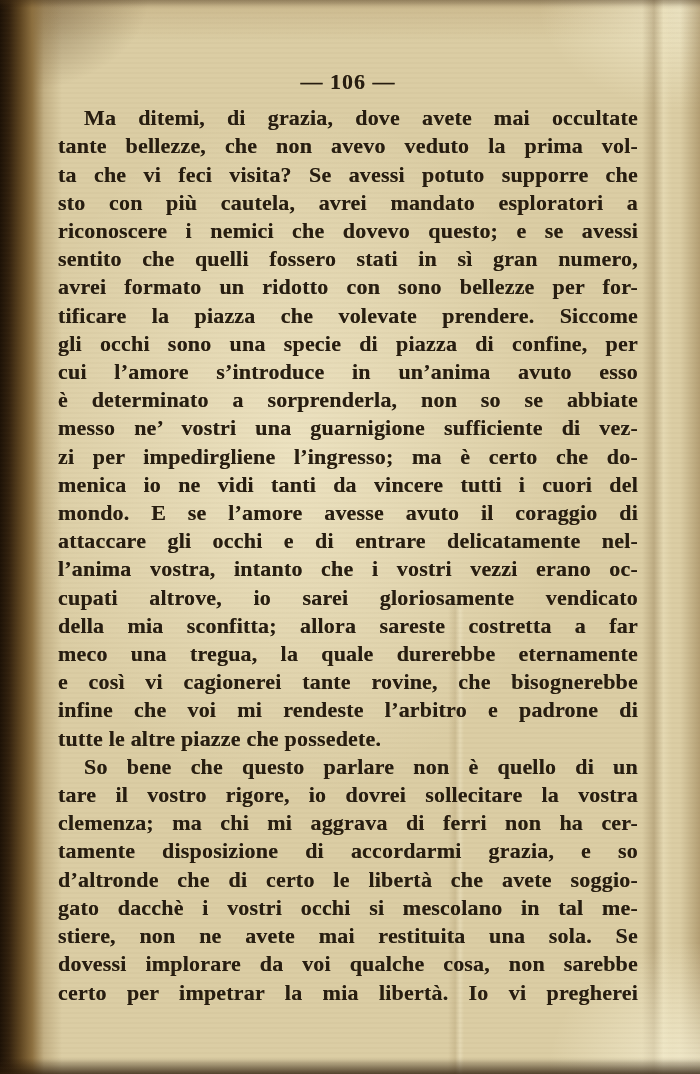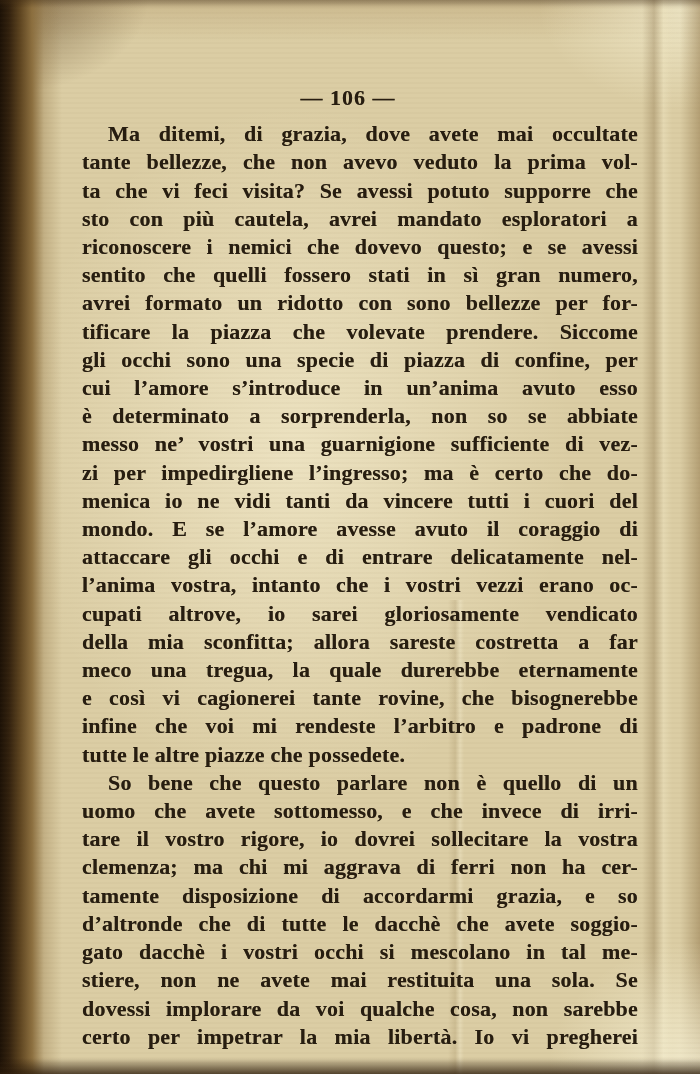--- a/index.html
+++ b/index.html
@@ -64,38 +64,37 @@
   }
   .texture {
     inset: 0;
     background: repeating-linear-gradient(0deg,
       rgba(120,98,58,0.035) 0 2px, rgba(0,0,0,0) 2px 5px);
   }
   .text-block {
     position: absolute;
     left: 58px;
     right: 62px;
-    top: 84px;
+    top: 68px;
     color: #271d10;
     font-size: 22px;
     font-weight: 700;
     line-height: 28.2px;
     letter-spacing: 0.2px;
     text-shadow: 0 0 0.4px rgba(39,29,16,0.55);
   }
   .page-number {
     text-align: center;
     letter-spacing: 1px;
     margin-bottom: 8px;
   }
   .line {
     text-align: justify;
     text-align-last: justify;
     white-space: normal;
-    margin-left: 24px;
   }
   .line.first { text-indent: 26px; }
   .line.end { text-align-last: left; }
 </style>
 </head>
 <body>
 
 <div class="scan">
   <div class="bg top-left-dark"></div>
   <div class="bg top-right-light"></div>
@@ -132,24 +131,23 @@
       <div class="line">cupati altrove, io sarei gloriosamente vendicato</div>
       <div class="line">della mia sconfitta; allora sareste costretta a far</div>
       <div class="line">meco una tregua, la quale durerebbe eternamente</div>
       <div class="line">e così vi cagionerei tante rovine, che bisognerebbe</div>
       <div class="line">infine che voi mi rendeste l’arbitro e padrone di</div>
       <div class="line end">tutte le altre piazze che possedete.</div>
     </div>
 
     <div class="para">
       <div class="line first">So bene che questo parlare non è quello di un</div>
-      <div class="line">uomo che avete sottomesso, e che invece di irri-</div>
       <div class="line">tare il vostro rigore, io dovrei sollecitare la vostra</div>
       <div class="line">clemenza; ma chi mi aggrava di ferri non ha cer-</div>
       <div class="line">tamente disposizione di accordarmi grazia, e so</div>
-      <div class="line">d’altronde che di tutte le dacchè che avete soggio-</div>
+      <div class="line">d’altronde che di certo le libertà che avete soggio-</div>
       <div class="line">gato dacchè i vostri occhi si mescolano in tal me-</div>
       <div class="line">stiere, non ne avete mai restituita una sola. Se</div>
       <div class="line">dovessi implorare da voi qualche cosa, non sarebbe</div>
       <div class="line">certo per impetrar la mia libertà. Io vi pregherei</div>
     </div>
   </div>
 </div>
 
 </body></html>

